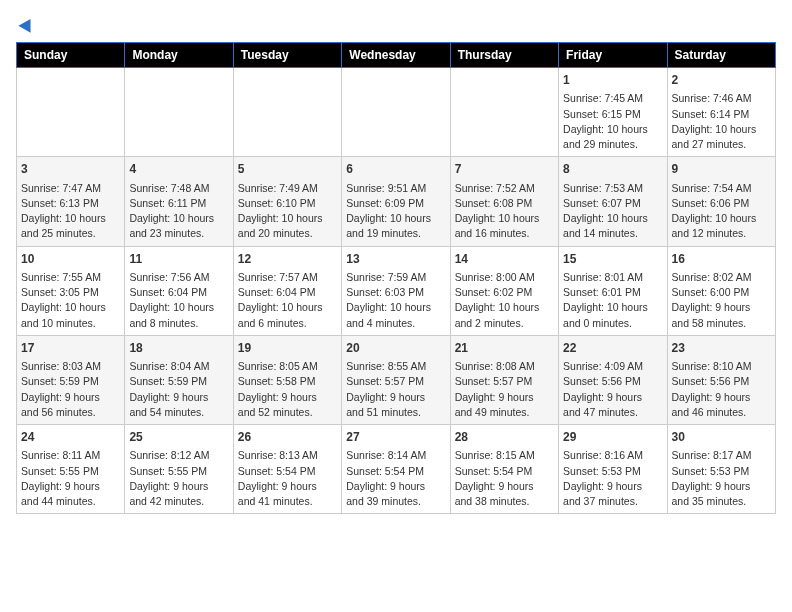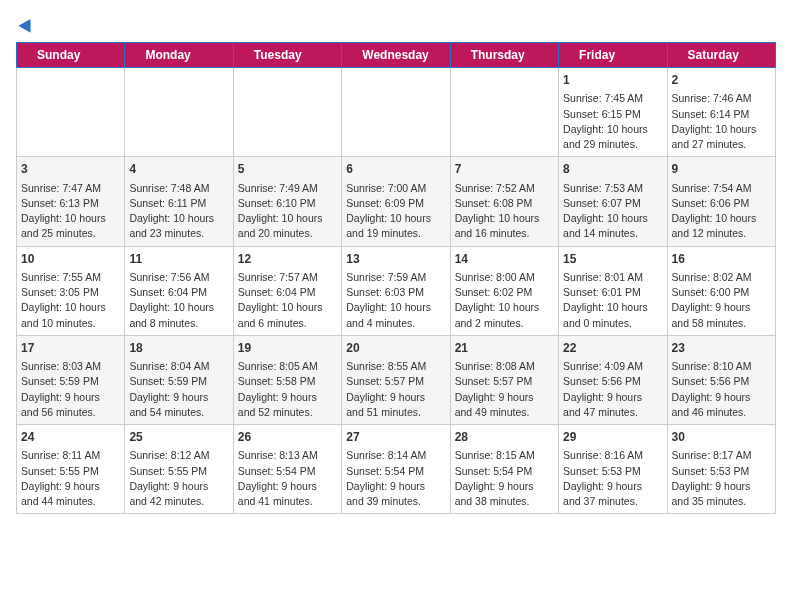--- a/index.html
+++ b/index.html
@@ -41,25 +41,25 @@
     .location-title {
       font-size: 14px;
       color: #555;
     }
     .calendar-table {
       width: 100%;
       border-collapse: collapse;
       table-layout: fixed;
     }
     .calendar-table th {
-      background: #be185d;
+      background: #000000;
       color: #fff;
       font-size: 12px;
       font-weight: bold;
-      padding: 5px 20px;
+      padding: 5px 7px;
       text-align: left;
       border: 1px solid #2a6fc9;
     }
     .calendar-table td {
       border: 1px solid #ccc;
       vertical-align: top;
       padding: 4px 4px;
       font-size: 10.5px;
       line-height: 1.45;
       color: #333;
@@ -150,21 +150,21 @@
         </td>
         <td>
           <div class="day-number">5</div>
           <div>Sunrise: 7:49 AM</div>
           <div>Sunset: 6:10 PM</div>
           <div>Daylight: 10 hours</div>
           <div>and 20 minutes.</div>
         </td>
         <td>
           <div class="day-number">6</div>
-          <div>Sunrise: 7:00 AM</div>
+          <div>Sunrise: 9:51 AM</div>
           <div>Sunset: 6:09 PM</div>
           <div>Daylight: 10 hours</div>
           <div>and 19 minutes.</div>
         </td>
         <td>
           <div class="day-number">7</div>
           <div>Sunrise: 7:52 AM</div>
           <div>Sunset: 6:08 PM</div>
           <div>Daylight: 10 hours</div>
           <div>and 16 minutes.</div>

